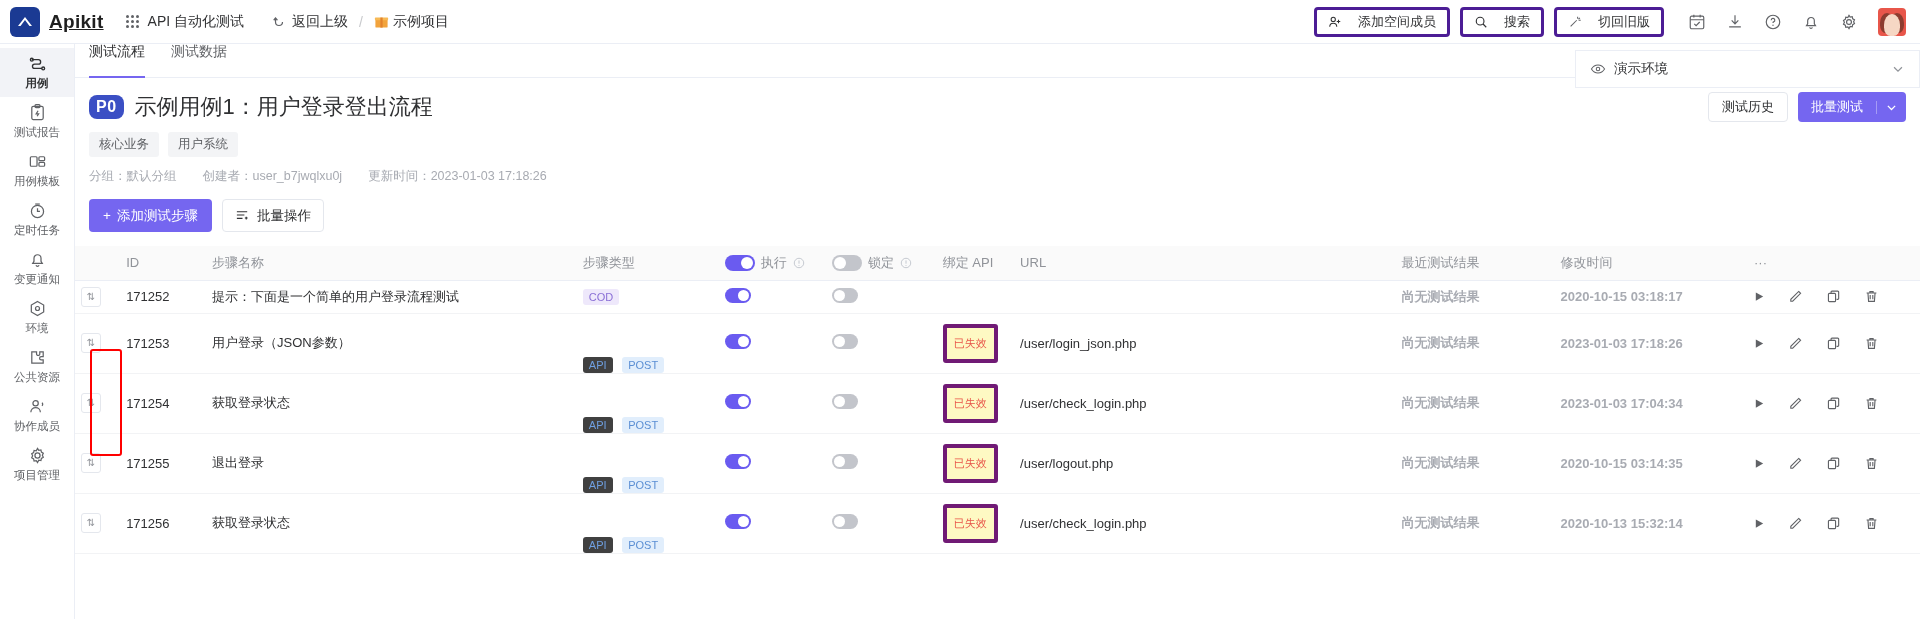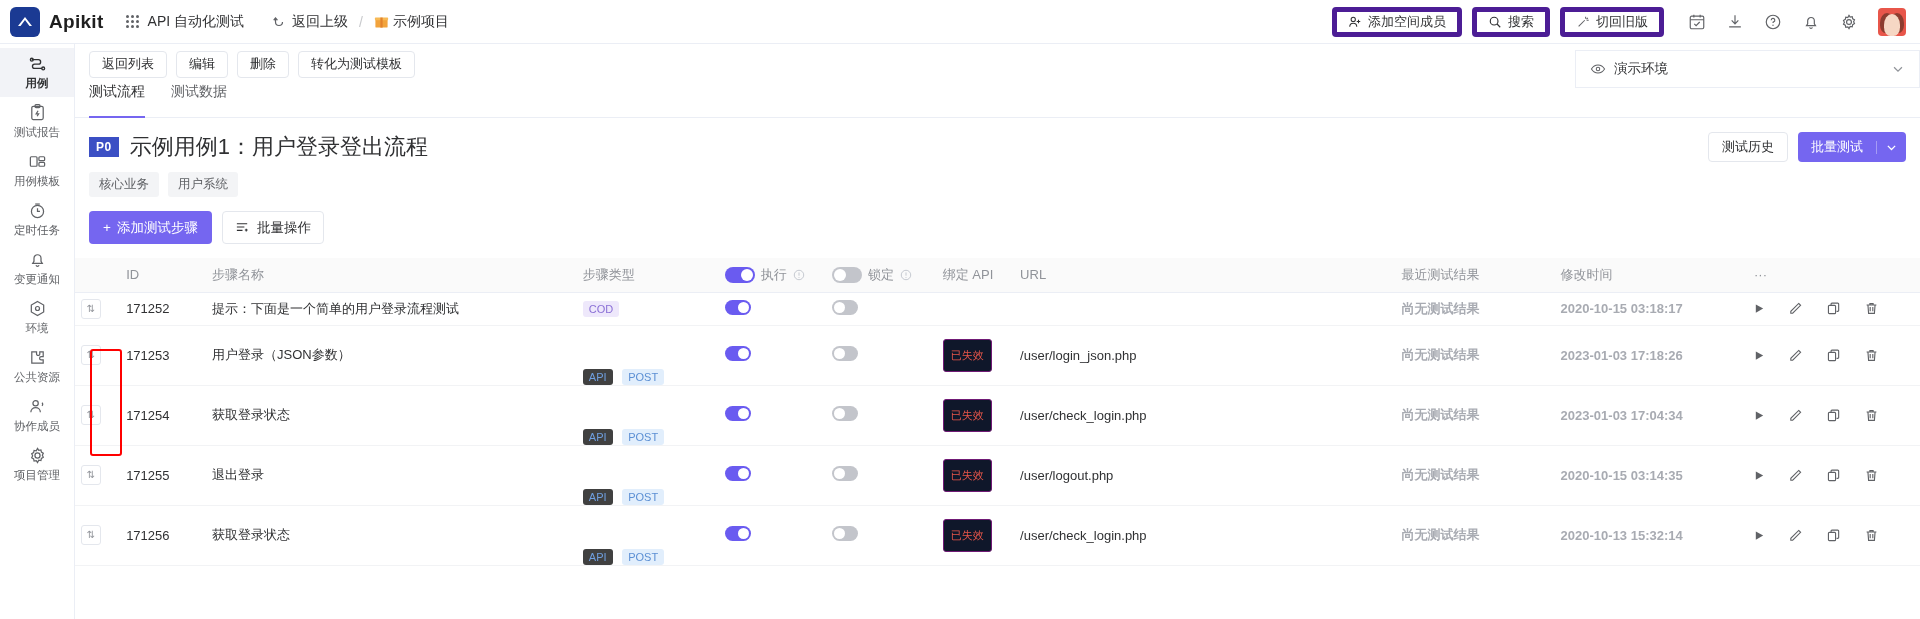--- a/index.html
+++ b/index.html
@@ -12,34 +12,34 @@
   }
   .app { width: 1920px; height: 619px; display: flex; flex-direction: column; }
 
   
   .topbar {
     height: 44px; flex: 0 0 44px; display: flex; align-items: center;
     border-bottom: 1px solid #ebeef5; background: #fff; padding: 0 14px 0 10px;
   }
   .logo-box { width: 30px; height: 30px; border-radius: 6px; background: #1b3a93;
     display: flex; align-items: center; justify-content: center; }
-  .brand { font-size: 19px; font-weight: bold; color: #1f1f1f; margin-left: 9px; letter-spacing: .3px; }
+  .brand { font-size: 19px; font-weight: bold; color: #1f1f1f; margin-left: 9px; letter-spacing: .3px; text-decoration: underline; }
   .grid-icon { margin-left: 22px; display: flex; align-items: center; color: #909399; }
   .grid-dots { display: grid; grid-template-columns: repeat(3, 3px); grid-template-rows: repeat(3,3px);
     gap: 2px; }
   .grid-dots i { width: 3px; height: 3px; background: #606266; border-radius: 50%; display: block; }
   .ws-name { margin-left: 9px; font-size: 14px; color: #303133; }
   .crumb { display: flex; align-items: center; margin-left: 28px; font-size: 14px; color: #303133; }
   .crumb .back { display: flex; align-items: center; gap: 6px; color: #303133; }
   .crumb .sep { margin: 0 11px; color: #c8c9cc; }
   .crumb .proj { display: flex; align-items: center; gap: 4px; }
   .spacer { flex: 1 1 auto; }
   .tb-btn {
-    height: 30px; border: 5px solid #4c1d95; border-radius: 4px; background: #fff;
-    display: flex; align-items: center; gap: 6px; padding: 0 11px; font-size: 13px;
+    height: 30px; border: 3px solid #4c1d95; border-radius: 4px; background: #fff;
+    display: flex; align-items: center; gap: 16px; padding: 0 11px; font-size: 13px;
     color: #303133; margin-left: 10px; white-space: nowrap;
   }
   .tb-icons { display: flex; align-items: center; gap: 20px; margin-left: 24px; color: #606266; }
   .avatar {
     width: 28px; height: 28px; border-radius: 4px; margin-left: 20px; overflow: hidden;
     background: #e8564a; display: block; position: relative;
   }
   .avatar::after {
     content: ""; position: absolute; left: 6px; top: 6px; width: 16px; height: 22px;
     border-radius: 50% 50% 40% 40%; background: #f6d7c4;
@@ -84,21 +84,21 @@
     padding: 0 14px; border-bottom: 1px solid #ebeef5; margin: 0 0 0 0;
   }
   .tab { font-size: 14px; color: #606266; padding-bottom: 16px; position: relative; }
   .tab.active { color: #303133; }
   .tab.active::after {
     content: ""; position: absolute; left: 0; right: 0; bottom: -1px; height: 2px; background: #7566f0;
   }
 
   .title-row { display: flex; align-items: center; padding: 14px 14px 0 14px; }
   .pbadge {
-    background: #3b4fc4; color: #fff; font-size: 12px; font-weight: bold; border-radius: 0;
+    background: #3b4fc4; color: #fff; font-size: 16px; font-weight: bold; border-radius: 8px;
     padding: 3px 7px; margin-right: 11px; letter-spacing: .5px;
   }
   .case-title { font-size: 22px; color: #303133; }
   .title-actions { margin-left: auto; display: flex; align-items: center; }
   .hist-btn {
     height: 30px; border: 1px solid #e4e7ed; background: #fff; border-radius: 4px;
     padding: 0 13px; font-size: 13px; color: #303133; display: flex; align-items: center;
   }
   .batch-btn {
     height: 30px; background: #7566f0; color: #fff; border-radius: 4px; margin-left: 10px;
@@ -156,21 +156,21 @@
   .sw { width: 30px; height: 16px; border-radius: 9px; position: relative; display: inline-block; }
   .sw::after { content: ""; position: absolute; top: 2px; width: 12px; height: 12px; border-radius: 50%; background: #fff; }
   .sw.on { background: #6a5bf0; } .sw.on::after { right: 2px; }
   .sw.off { background: #c3c5cb; } .sw.off::after { left: 2px; }
   .sw.sm { width: 26px; height: 15px; } .sw.sm::after { width: 11px; height: 11px; }
 
   .chip { font-size: 11px; border-radius: 3px; padding: 2px 6px; display: inline-block; margin-right: 6px; }
   .chip.cod { background: #eee8fb; color: #8a6fd6; }
   .chip.api { background: #404040; color: #6f9fe0; margin-top: 43px; }
   .chip.post{ background: #e1eefc; color: #5b8fd4; }
-  .chip.fail{ background: #0f172a; color: #e8564a; border: 1px solid #701a75; padding: 8px 7px; }
+  .chip.fail{ background: #fef9c3; color: #e8564a; border: 4px solid #701a75; padding: 8px 7px; }
 
   .muted { color: #a8abb2; font-weight: bold; }
   .acts { display: flex; align-items: center; gap: 23px; color: #606266; }
 
   
   .anno {
     position: absolute; border: 2px solid #ff0000; border-radius: 3px; pointer-events: none;
   }
   svg { display: block; }
 </style>
@@ -379,26 +379,20 @@
             <circle cx="10" cy="10" r="2.7"></circle>
             <path d="M10 2.6l1.3 1.9 2.3-.4.5 2.3 2 1.2-1 2.1 1 2.1-2 1.2-.5 2.3-2.3-.4L10 17.4l-1.3-1.9-2.3.4-.5-2.3-2-1.2 1-2.1-1-2.1 2-1.2.5-2.3 2.3.4z"></path>
           </svg>
         </span>
         <span>项目管理</span>
       </div>
     </div>
 
     <div class="main">
 
-      <div class="toolbar-row">
-        <div class="sm-btn">返回列表</div>
-        <div class="sm-btn">编辑</div>
-        <div class="sm-btn">删除</div>
-        <div class="sm-btn">转化为测试模板</div>
-      </div>
 
       <div class="env-box">
         <span>
           <svg width="16" height="16" viewBox="0 0 20 20" fill="none" stroke="#606266" stroke-width="1.3">
             <path d="M1.8 10S4.8 5 10 5s8.2 5 8.2 5-3 5-8.2 5-8.2-5-8.2-5z"></path>
               <circle cx="10" cy="10" r="2.2"></circle>
           </svg>
         </span>
         <span>演示环境</span>
         <span class="chev">
@@ -427,20 +421,25 @@
             </span>
           </div>
         </div>
       </div>
 
       <div class="tags-row">
         <span class="tag">核心业务</span>
         <span class="tag">用户系统</span>
       </div>
 
+      <div class="meta-row">
+        <span>分组：默认分组</span>
+        <span>创建者：user_b7jwqlxu0j</span>
+        <span>更新时间：2023-01-03 17:18:26</span>
+      </div>
 
       <div class="act-row">
         <div class="add-btn">
           <span>+</span>
           <span>添加测试步骤</span>
         </div>
         <div class="bulk-btn">
           <span>
             <svg width="15" height="15" viewBox="0 0 16 16" fill="none" stroke="#303133" stroke-width="1.2">
               <path d="M2 4h11M2 7.5h8M2 11h6"></path>

